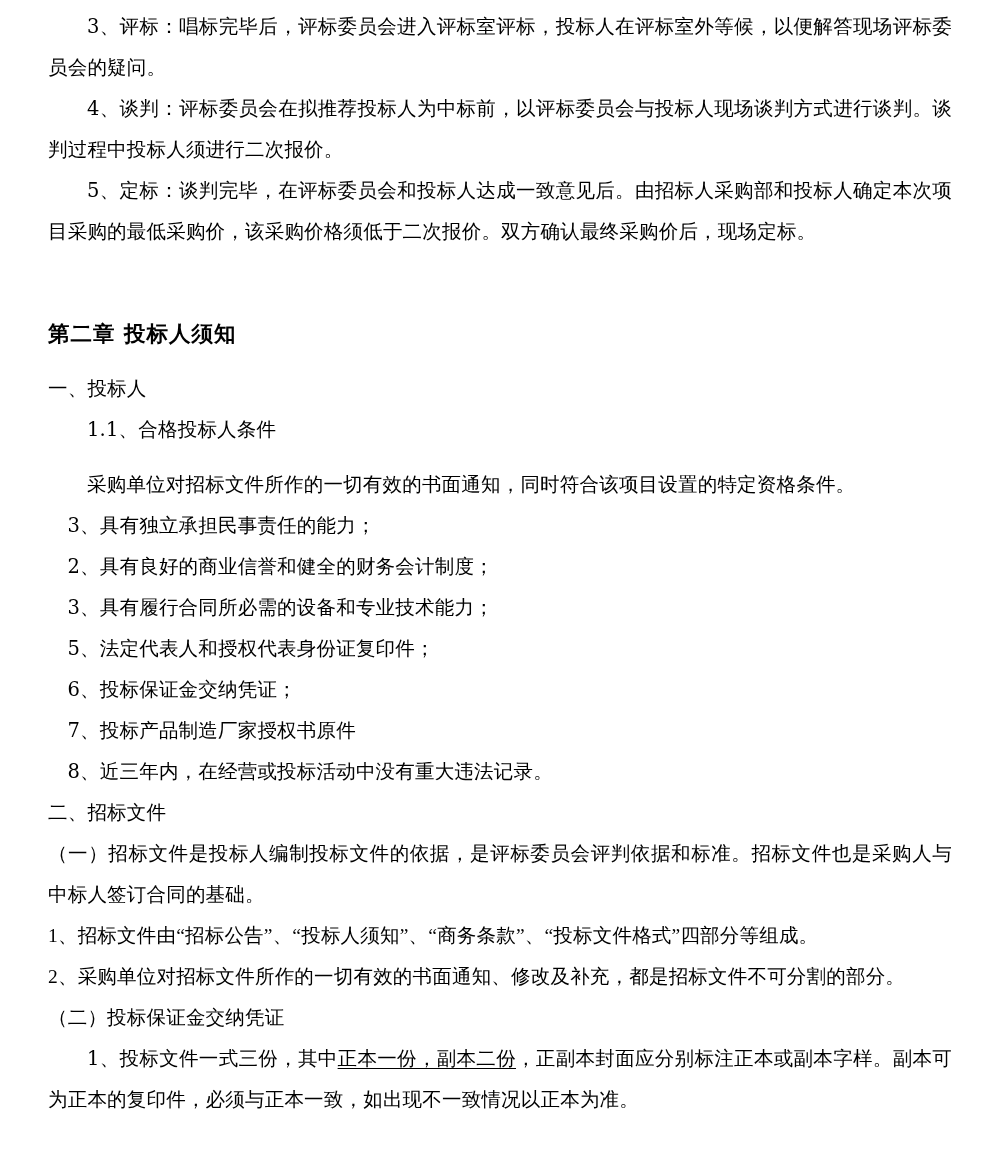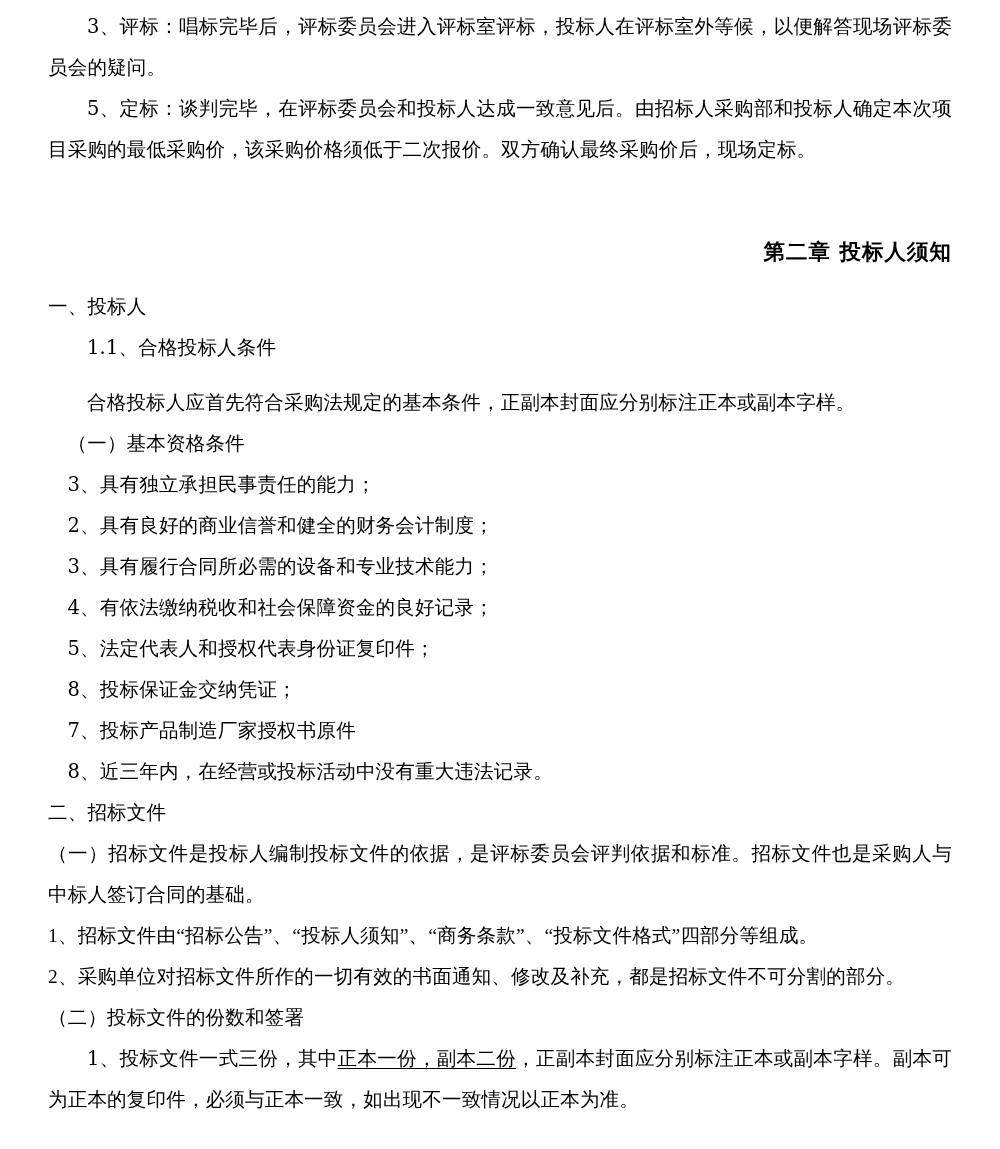--- a/index.html
+++ b/index.html
@@ -26,21 +26,21 @@
     font-size: 19.5px;
     line-height: 41px;
     text-align: justify;
     text-justify: inter-ideograph;
     letter-spacing: 0.2px;
   }
   .indent2 { text-indent: 2em; }
   .indent1 { text-indent: 1em; }
   .noindent { text-indent: 0; font-family: Liberation Serif, serif; }
   .chapter-title {
-    text-align: right;
+    text-align: left;
     font-size: 21.5px;
     font-weight: bold;
     line-height: 40px;
     margin: 0;
     letter-spacing: 1px;
   }
   .spacer-lg { height: 62px; }
   .spacer-sm { height: 14px; }
   .underline {
     text-decoration: underline;
@@ -53,47 +53,46 @@
     text-indent: 0;
     margin: 0;
   }
 </style>
 </head>
 <body>
 
 <div class="page">
 
   <p class="indent2">3、评标：唱标完毕后，评标委员会进入评标室评标，投标人在评标室外等候，以便解答现场评标委员会的疑问。</p>
+  <p class="indent2">4、谈判：评标委员会在拟推荐投标人为中标前，以评标委员会与投标人现场谈判方式进行谈判。谈判过程中投标人须进行二次报价。</p>
   <p class="indent2">5、定标：谈判完毕，在评标委员会和投标人达成一致意见后。由招标人采购部和投标人确定本次项目采购的最低采购价，该采购价格须低于二次报价。双方确认最终采购价后，现场定标。</p>
 
   <div class="spacer-lg"></div>
 
   <p class="chapter-title">第二章  投标人须知</p>
 
   <div class="spacer-sm"></div>
 
   <p class="sec-head">一、投标人</p>
   <p class="indent2">1.1、合格投标人条件</p>
 
   <div class="spacer-sm"></div>
 
-  <p class="indent2">合格投标人应首先符合采购法规定的基本条件，正副本封面应分别标注正本或副本字样。</p>
-  <p class="indent1">（一）基本资格条件</p>
+  <p class="indent2">采购单位对招标文件所作的一切有效的书面通知，同时符合该项目设置的特定资格条件。</p>
 
   <p class="indent1">3、具有独立承担民事责任的能力；</p>
   <p class="indent1">2、具有良好的商业信誉和健全的财务会计制度；</p>
   <p class="indent1">3、具有履行合同所必需的设备和专业技术能力；</p>
-  <p class="indent1">4、有依法缴纳税收和社会保障资金的良好记录；</p>
   <p class="indent1">5、法定代表人和授权代表身份证复印件；</p>
-  <p class="indent1">8、投标保证金交纳凭证；</p>
+  <p class="indent1">6、投标保证金交纳凭证；</p>
   <p class="indent1">7、投标产品制造厂家授权书原件</p>
   <p class="indent1">8、近三年内，在经营或投标活动中没有重大违法记录。</p>
 
   <p class="sec-head">二、招标文件</p>
 
   <p class="noindent">（一）招标文件是投标人编制投标文件的依据，是评标委员会评判依据和标准。招标文件也是采购人与中标人签订合同的基础。</p>
   <p class="noindent">1、招标文件由“招标公告”、“投标人须知”、“商务条款”、“投标文件格式”四部分等组成。</p>
   <p class="noindent">2、采购单位对招标文件所作的一切有效的书面通知、修改及补充，都是招标文件不可分割的部分。</p>
-  <p class="noindent">（二）投标文件的份数和签署</p>
+  <p class="noindent">（二）投标保证金交纳凭证</p>
 
   <p class="indent2"><span>1、投标文件一式三份，其中</span><span class="underline">正本一份，副本二份</span><span>，正副本封面应分别标注正本或副本字样。副本可为正本的复印件，必须与正本一致，如出现不一致情况以正本为准。</span></p>
 
 </div>
 
 </body></html>

